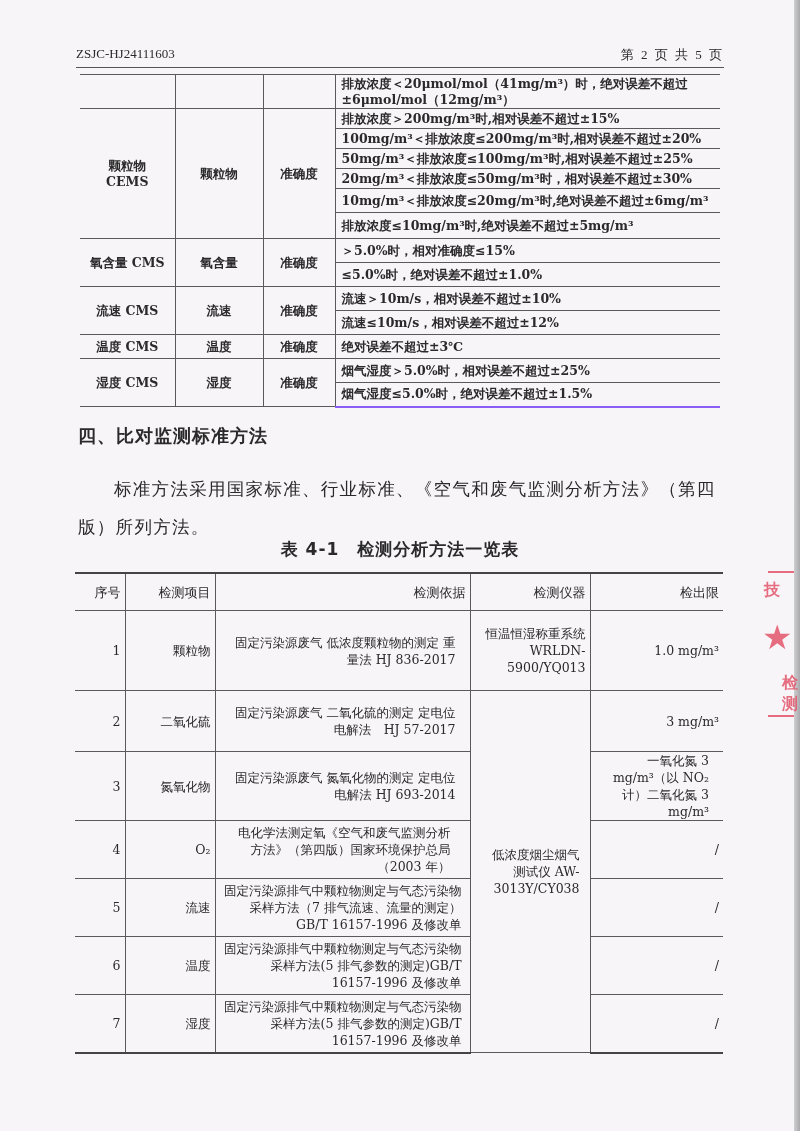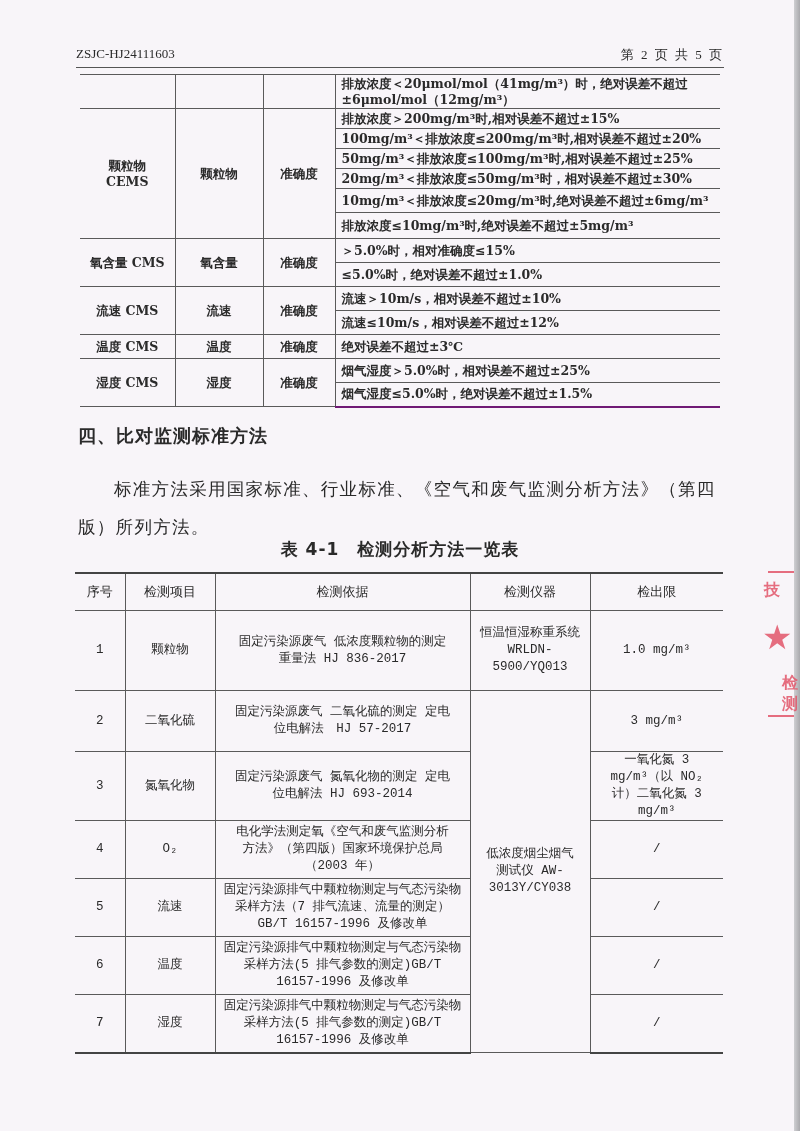--- a/index.html
+++ b/index.html
@@ -25,41 +25,41 @@
   }
 
   table { border-collapse:collapse; position:absolute; table-layout:fixed; }
   td, th { border:1px solid #5a5a5a; font-weight:normal; }
 
   
   #t1 { left:80px; top:74px; width:640px; font-size:12.5px; }
   #t1 td { padding:0 6px; line-height:16px;font-weight:bold; }
   #t1 td.c { text-align:center; }
   #t1 td.l { text-align:left; }
-  #t1 tr.last td { border-bottom:2px solid #701a75; }
+  #t1 tr.last td { border-bottom:2px solid #8b5cf6; }
   #t1 td.left-open { border-left:none; }
   #t1 td.right-open { border-right:none; }
 
   .section-title {
     position:absolute; left:78px; top:424px; font-size:18px; font-weight:bold;
     font-family:"DejaVu Sans","Liberation Sans",sans-serif; letter-spacing:1px;
   }
   .para {
     position:absolute; left:78px; top:470px; width:648px; font-size:17.5px;
     line-height:38px; text-indent:36px; letter-spacing:1.3px;
   }
   .table-caption {
     position:absolute; left:0; width:800px; top:538px; text-align:center;
     font-size:17px; font-weight:bold; letter-spacing:1px;
     font-family:"DejaVu Sans","Liberation Sans",sans-serif;
   }
 
   
   #t2 { left:75px; top:572px; width:648px; font-size:12.5px; }
-  #t2 td { text-align:center; vertical-align:middle; padding:1px 4px; line-height:17px;font-family:Liberation Mono, monospace; }
+  #t2 td { text-align:right; vertical-align:middle; padding:1px 4px; line-height:17px; }
   #t2 tr.head td { border-top:2px solid #444; height:34px; font-size:13px; }
   #t2 tr.last td { border-bottom:2px solid #444; }
   #t2 td.first { border-left:none; }
   #t2 td.lastcol { border-right:none; }
 
   .stamp {
     position:absolute; left:760px; top:565px; width:34px; height:160px;
     color:#e2566a; font-size:16px; font-weight:bold; opacity:0.85;
     font-family:"DejaVu Sans",sans-serif;
   }

